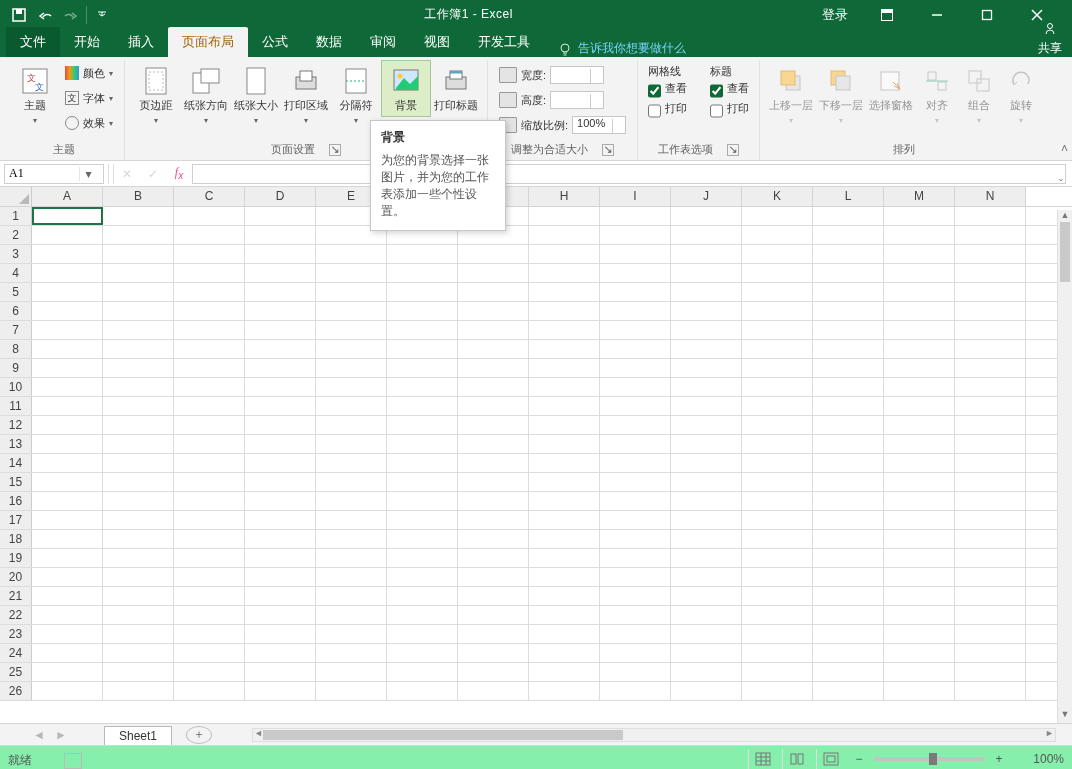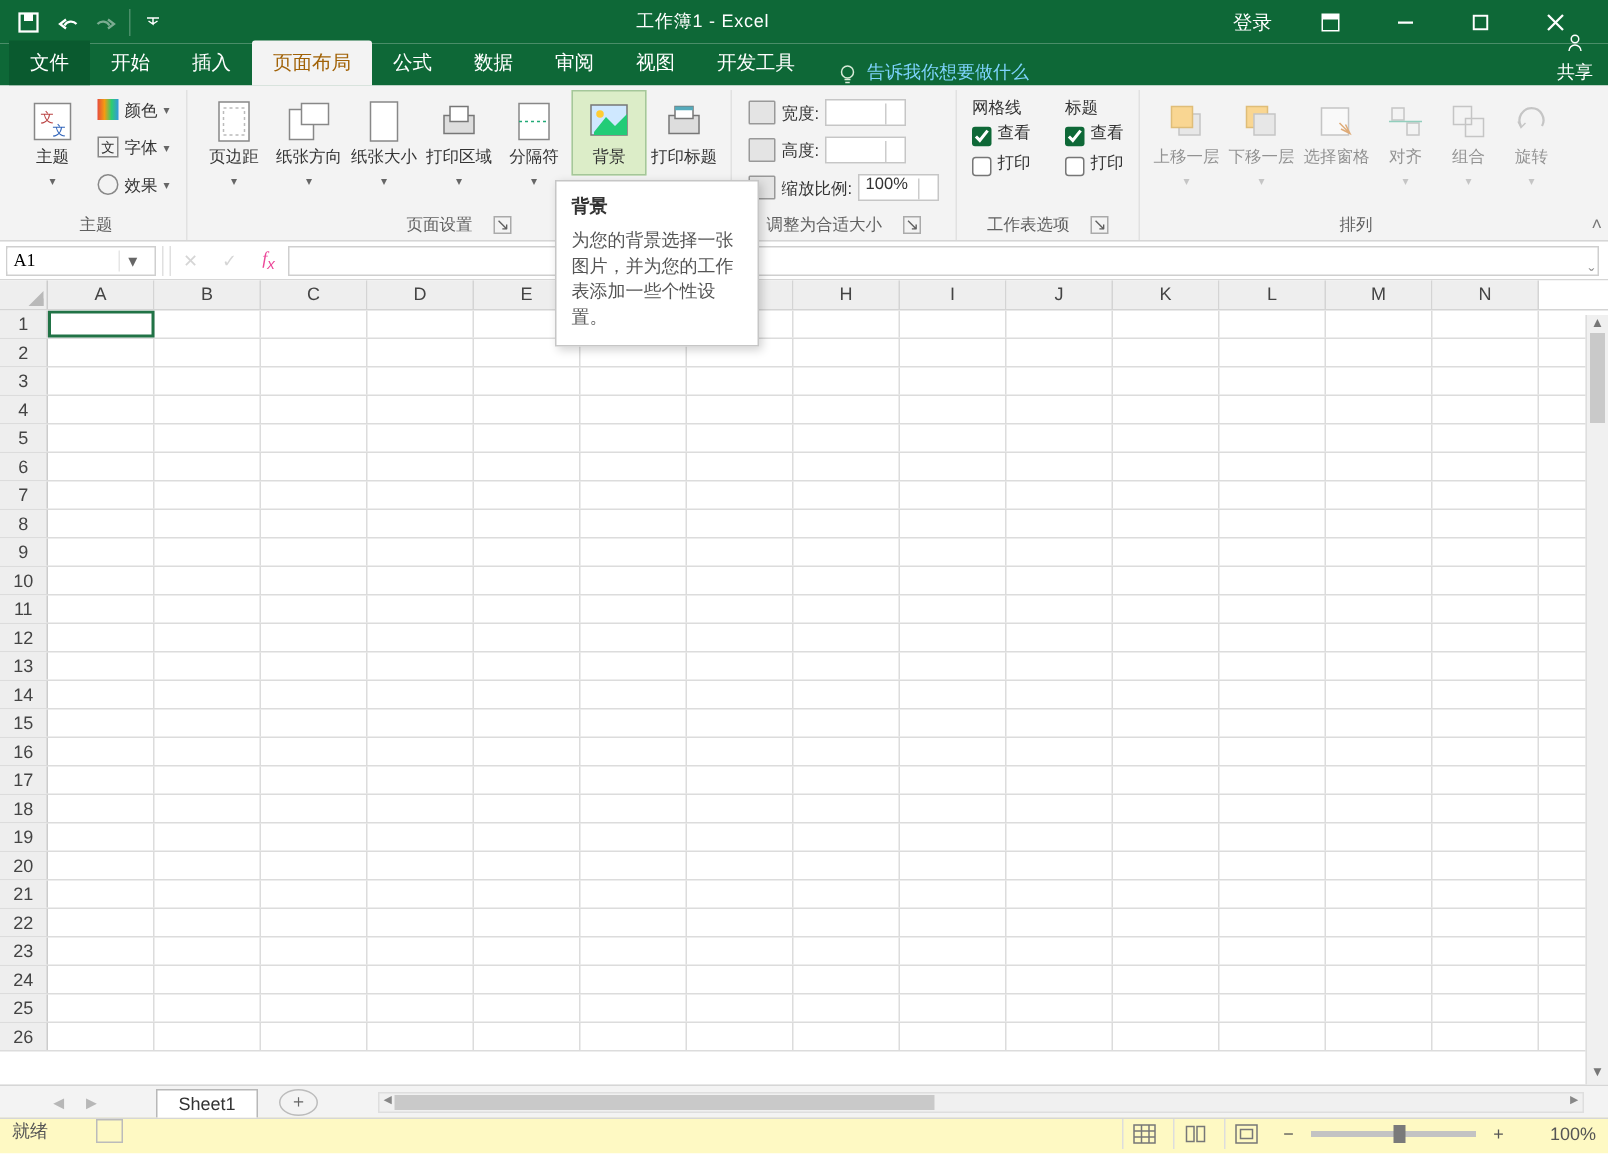--- a/index.html
+++ b/index.html
@@ -76,21 +76,21 @@
 
   
   .sheetbar { height:22px; border-top:1px solid #d6d6d6; display:flex; align-items:center; background:#f3f3f3; font-size:12px;}
   .sheet-nav { width: 100px; display:flex; align-items:center; justify-content:space-around; color:#b7b7b7; }
   .sheet-tab { padding: 2px 14px; background:#fff; border:1px solid #b8b8b8; border-bottom: none; position:relative; top:1px; margin-left:4px;}
   .addsheet { width:26px; height:18px; border:1px solid #bcbcbc; border-radius:50%; margin-left:14px; display:flex; align-items:center; justify-content:center; color:#666;}
   .hscroll { flex:1; margin: 0 16px 0 40px; height:14px; background:#f0f0f0; border:1px solid #dedede; position:relative;}
   .hscroll .hsbar { position:absolute; left:10px; width:360px; top:1px; bottom:1px; background:#c9c9c9;}
 
   
-  .status { height:24px; background:#fef9c3; border-top:1px solid #d6d6d6; display:flex; align-items:flex-start; font-size:12px; color:#555; padding: 0 8px;}
+  .status { height:24px; background:#86efac; border-top:1px solid #d6d6d6; display:flex; align-items:flex-end; font-size:12px; color:#555; padding: 0 8px;}
   .status .ready { width:50px; }
   .status .right { margin-left:auto; display:flex; align-items:center; gap:6px;}
   .viewbtn { width:28px; height:20px; border-left:1px solid #ddd; display:flex; align-items:center; justify-content:center;}
   .zoomslider { width:110px; height:4px; background:#c3c3c3; position:relative; }
   .zoomslider .knob { position:absolute; left:50%; top:-4px; width:8px; height:12px; background:#7a7a7a;}
   .zbtn { width:18px; text-align:center; color:#555;}
   .zoom { width:50px; text-align:right; }
 </style>
 </head>
 <body>

